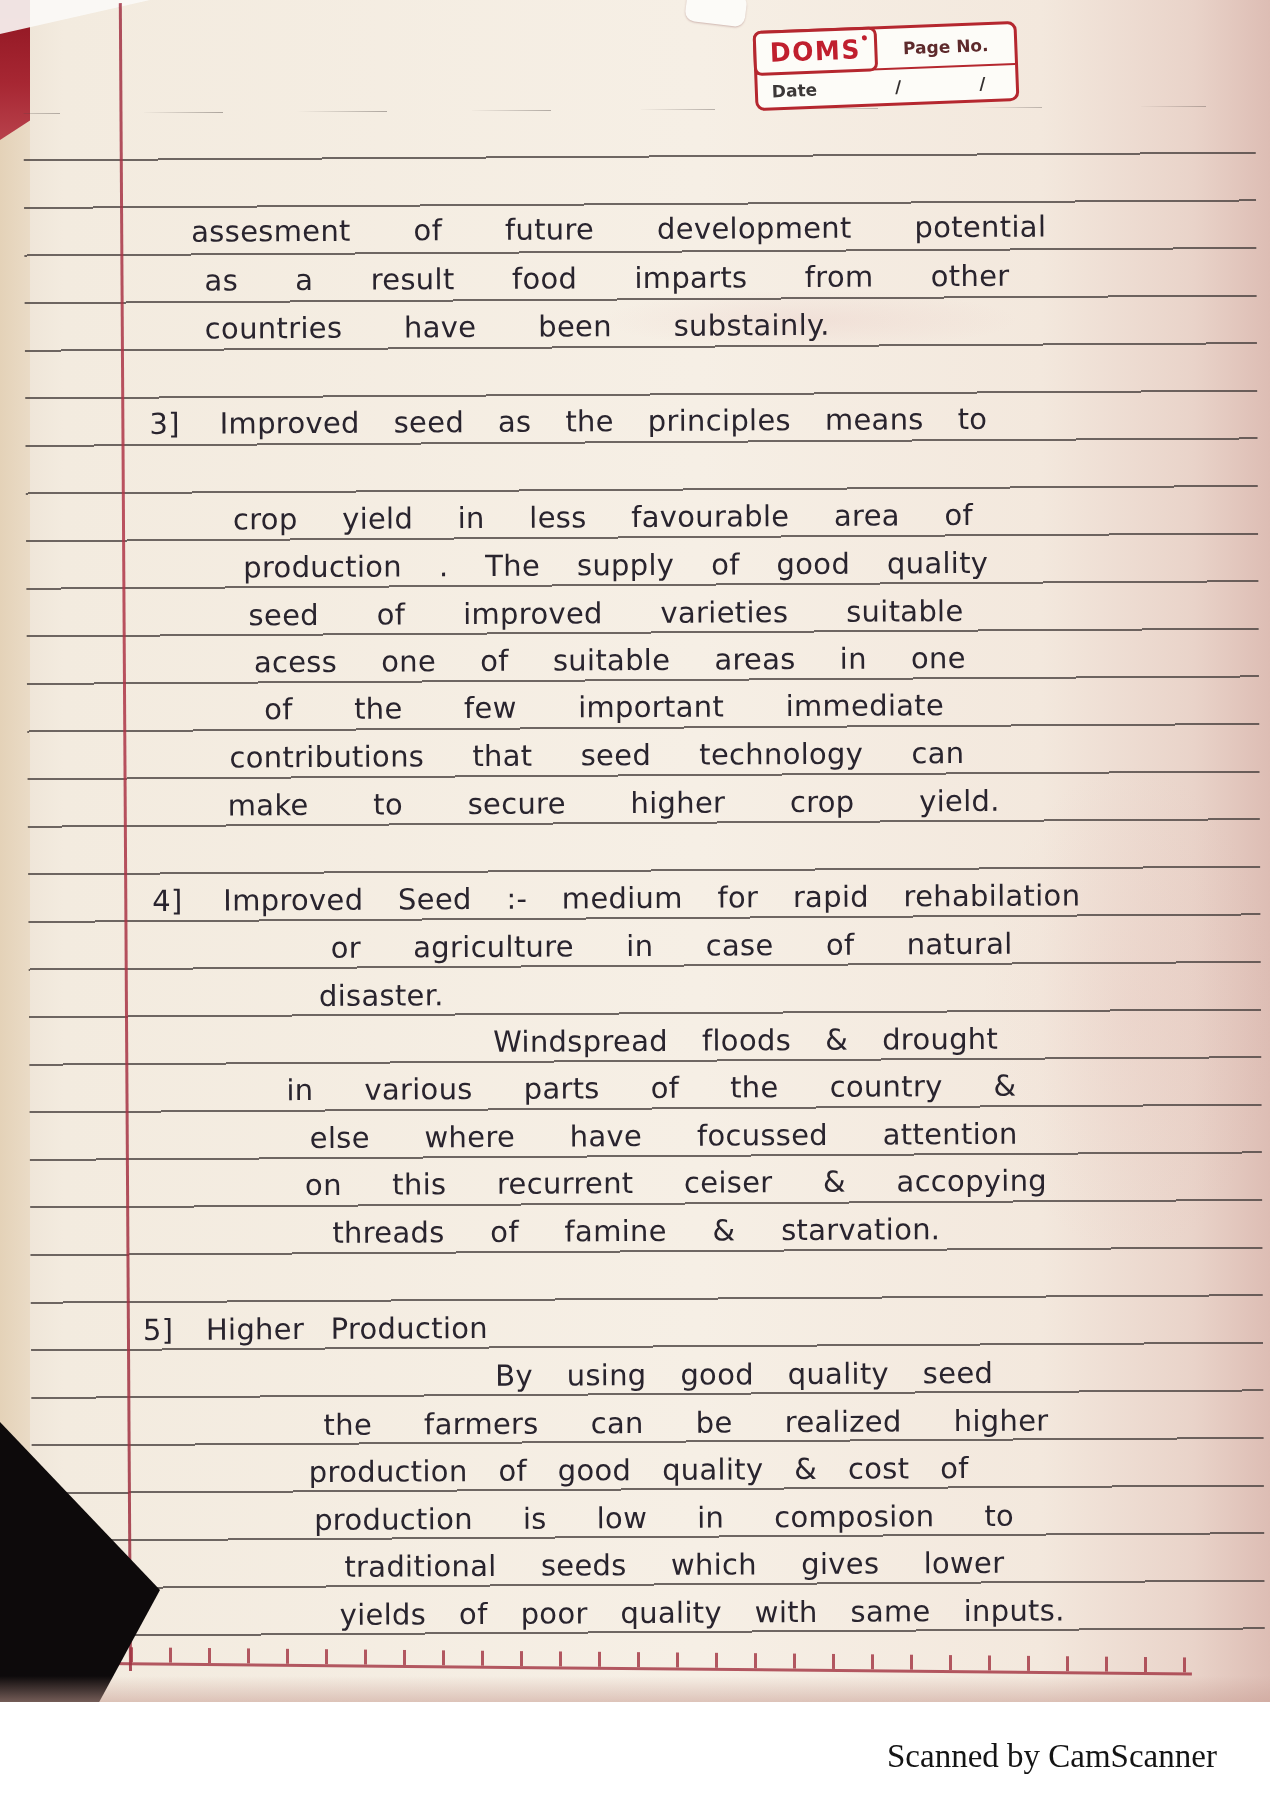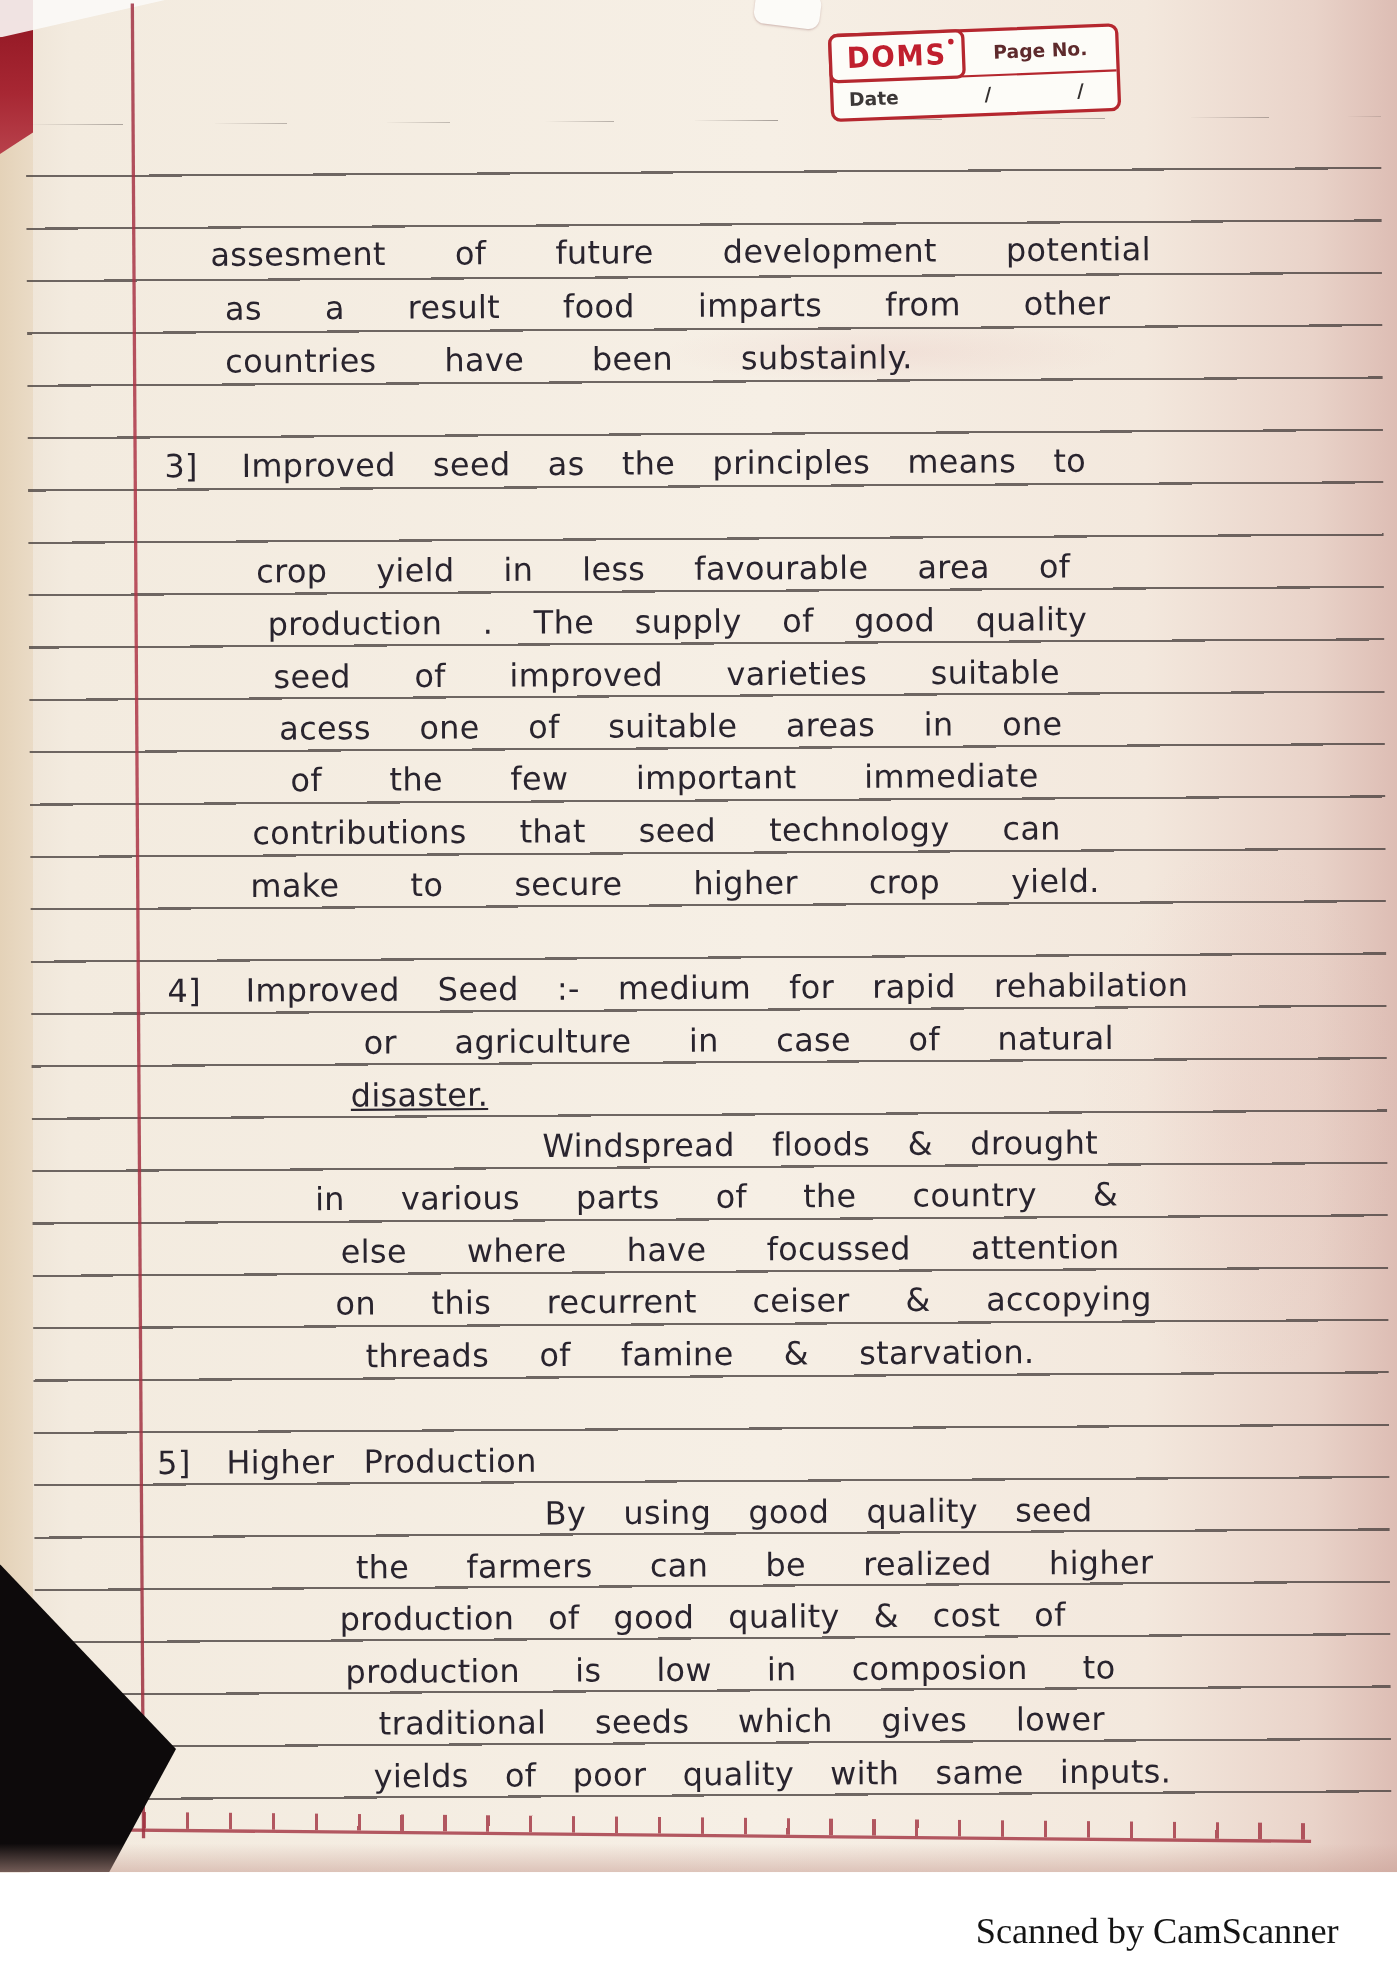--- a/index.html
+++ b/index.html
@@ -56,21 +56,21 @@
   .hdr-pageno{flex:1;display:flex;align-items:center;justify-content:center;
         font-size:17px;color:#5e2a2c;font-weight:bold;}
   .hdr-row2{flex:1;display:flex;align-items:center;font-size:17px;color:#3c3838;font-weight:bold;}
   .hdr-date{margin-left:14px;}
   .slash{margin-left:78px;font-weight:bold;color:#343030;}
 
   
   .hw{position:absolute;font-family:"DejaVu Sans",sans-serif;font-size:29px;color:#29242e;
       letter-spacing:.3px;white-space:nowrap;text-align:justify;-moz-text-align-last:justify;
       text-align-last:justify;text-justify:inter-word;line-height:34px;}
-  .hw.single{text-align:right;text-align-last:left;text-decoration:underline;}
+  .hw.single{text-align:right;text-align-last:left;}
   .hw .num{padding-right:6px;}
 
   
   .footer{position:absolute;left:0;top:1702px;width:1270px;height:95px;background:#ffffff;margin-left:27px;}
   .credit{position:absolute;left:860px;top:36px;font-family:"Liberation Serif","DejaVu Serif",serif;
         font-size:33px;color:#141414;}
 </style>
 </head>
 <body>
 

